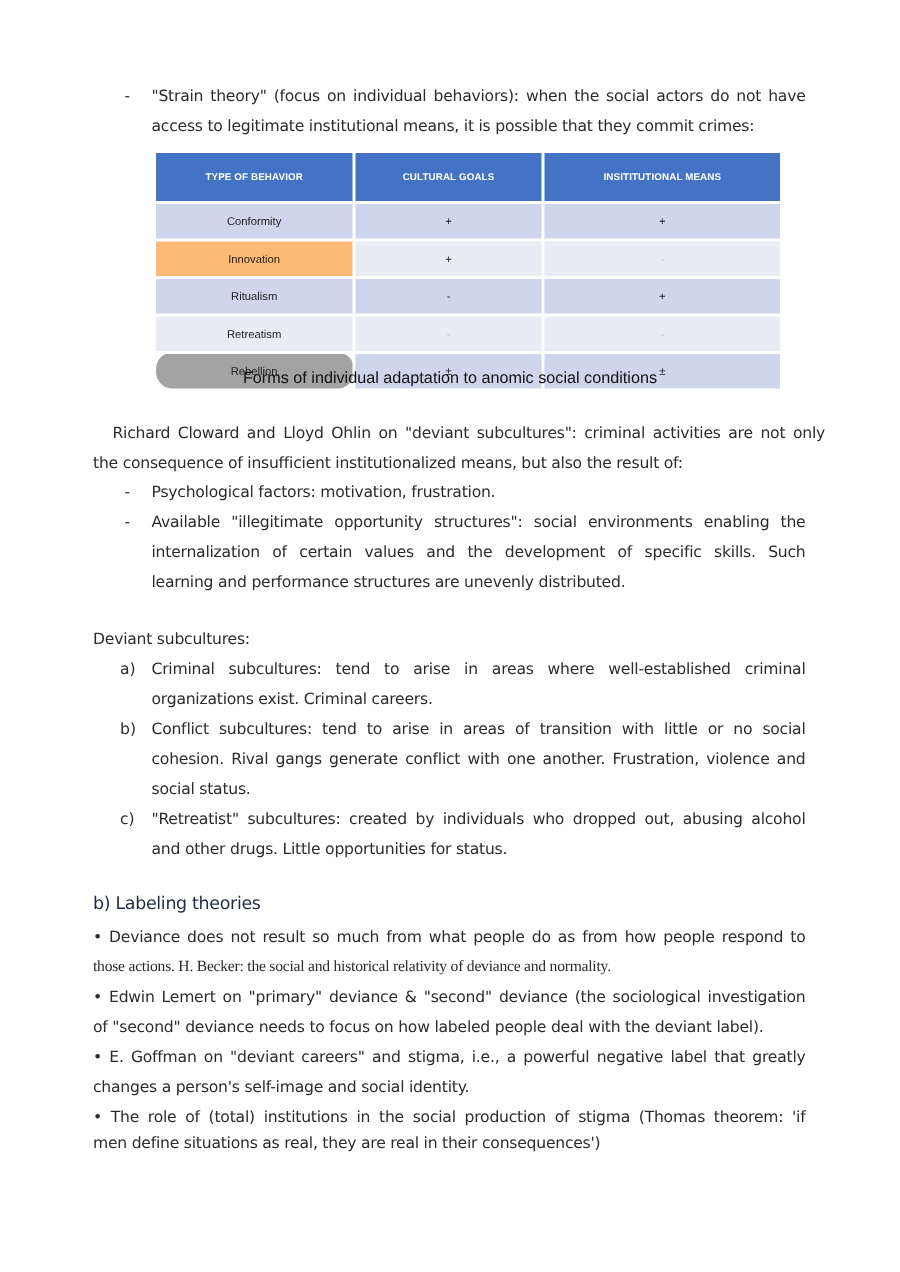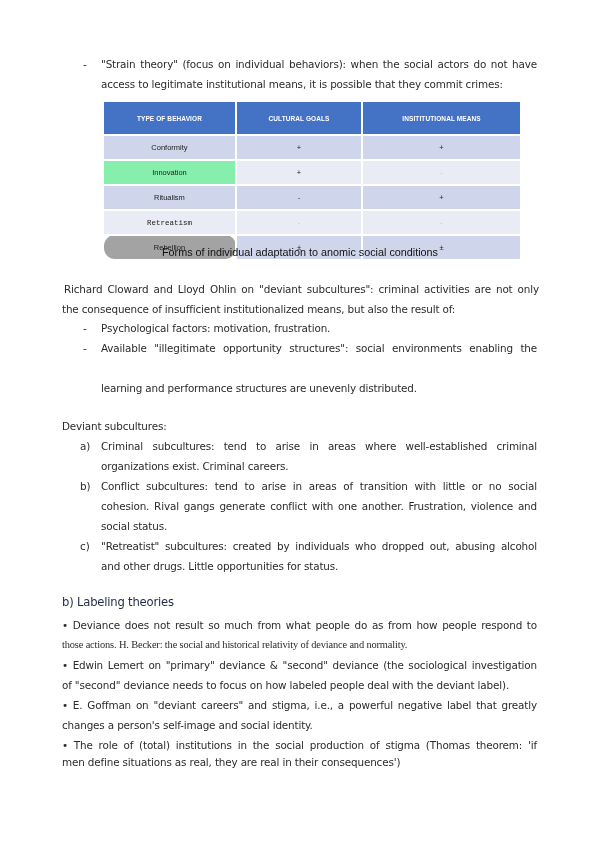--- a/index.html
+++ b/index.html
@@ -48,51 +48,52 @@
         <th style="background: rgb(68, 114, 196);">INSITITUTIONAL MEANS</th>
       </tr>
     </thead>
     <tbody>
       <tr class="odd">
         <td style="background: rgb(207, 213, 234); margin-top: 40px;">Conformity</td>
         <td style="background: rgb(207, 213, 234);">+</td>
         <td style="background: rgb(207, 213, 234);">+</td>
       </tr>
       <tr class="even">
-        <td style="background: #86efac;">Innovation</td>
+        <td style="background: #fdba74;">Innovation</td>
         <td style="background: rgb(233, 235, 245);">+</td>
         <td class="faint" style="background: rgb(233, 235, 245);">-</td>
       </tr>
       <tr class="odd">
         <td style="background: rgb(207, 213, 234);">Ritualism</td>
         <td style="background: rgb(207, 213, 234);">-</td>
         <td style="background: rgb(207, 213, 234);">+</td>
       </tr>
       <tr class="even">
-        <td style="background: rgb(233, 235, 245); font-family: Liberation Mono, monospace;">Retreatism</td>
+        <td style="background: rgb(233, 235, 245);">Retreatism</td>
         <td class="faint" style="background: rgb(233, 235, 245);">-</td>
         <td class="faint" style="background: rgb(233, 235, 245);">-</td>
       </tr>
       <tr class="odd">
         <td style="background: #a3a3a3; border-radius: 11px;">Rebellion</td>
         <td style="background: rgb(207, 213, 234);">±</td>
         <td style="background: rgb(207, 213, 234);">±</td>
       </tr>
     </tbody>
   </table>
   <div class="caption">Forms of individual adaptation to anomic social conditions</div>
 
-  <div class="line just" style="left:64px; top:279px; width:475px;">Richard Cloward and Lloyd Ohlin on "deviant subcultures": criminal activities are not only</div>
+  <div class="line just" style="left:75px; top:279px; width:475px;">Richard Cloward and Lloyd Ohlin on "deviant subcultures": criminal activities are not only</div>
   <div class="line" style="left:62px; top:299px;">the consequence of insufficient institutionalized means, but also the result of:</div>
 
   <span class="dash" style="left:83px; top:318px;">-</span>
   <div class="line" style="left:101px; top:318px;">Psychological factors: motivation, frustration.</div>
 
   <span class="dash" style="left:83px; top:338px;">-</span>
   <div class="line just" style="left:101px; top:338px; width:436px;">Available "illegitimate opportunity structures": social environments enabling the</div>
+  <div class="line just" style="left:101px; top:358px; width:436px;">internalization of certain values and the development of specific skills. Such</div>
   <div class="line" style="left:101px; top:378px;">learning and performance structures are unevenly distributed.</div>
 
   <div class="line" style="left:62px; top:416px;">Deviant subcultures:</div>
 
   <span class="dash" style="left:80px; top:436px;">a)</span>
   <div class="line just" style="left:101px; top:436px; width:436px;">Criminal subcultures: tend to arise in areas where well-established criminal</div>
   <div class="line" style="left:101px; top:456px;">organizations exist. Criminal careers.</div>
 
   <span class="dash" style="left:80px; top:476px;">b)</span>
   <div class="line just" style="left:101px; top:476px; width:436px;">Conflict subcultures: tend to arise in areas of transition with little or no social</div>

